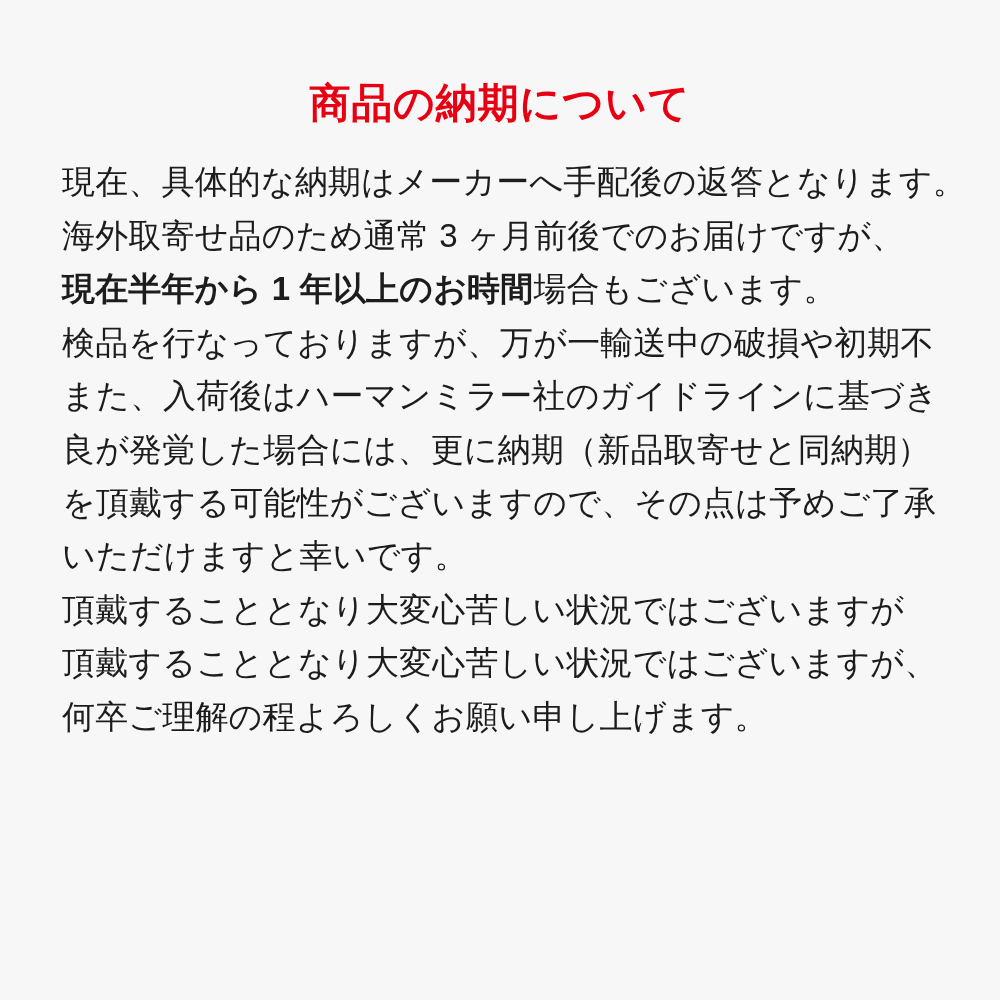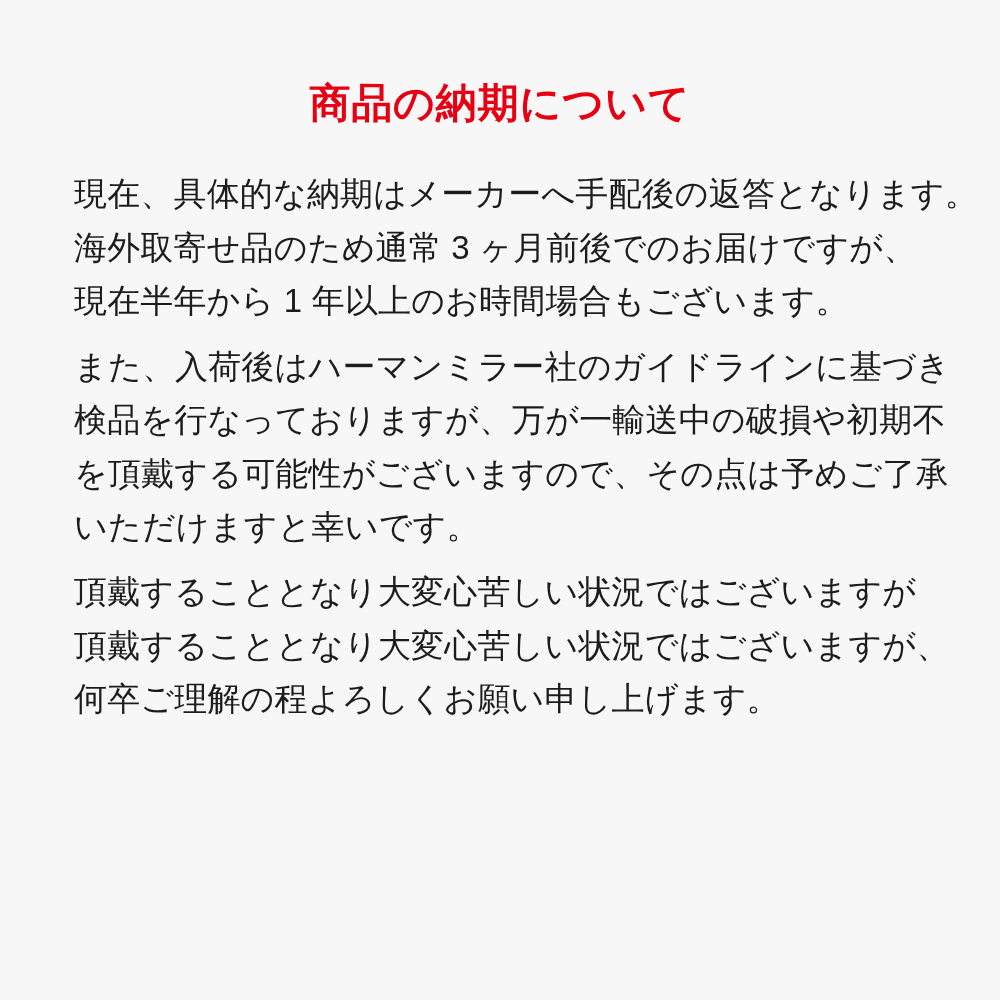--- a/index.html
+++ b/index.html
@@ -35,49 +35,50 @@
   }
   .notice-body {
     width: 100%;
     color: #1c1c1c;
     font-size: 33px;
     line-height: 1.62;
     letter-spacing: 0.005em;
     text-align: left;
   }
   .para {
-    margin: 12px;
+    margin: 0;
   }
   .line {
     display: block;
     white-space: nowrap;
   }
   .line.bold-seg b {
-    font-weight: normal;
+    font-weight: bold;
   }
 </style>
 </head>
 <body>
 
 <div class="page">
 
   <h1 class="notice-title">商品の納期について</h1>
 
   <div class="notice-body">
 
     <p class="para">
       <span class="line">現在、具体的な納期はメーカーへ手配後の返答となります。</span>
       <span class="line">海外取寄せ品のため通常 3 ヶ月前後でのお届けですが、</span>
       <span class="line bold-seg"><b>現在半年から 1 年以上のお時間</b><span>場合もございます。</span></span>
     </p>
 
 
     <p class="para">
+      <span class="line">検品を行なっておりますが、万が一輸送中の破損や初期不</span>
       <span class="line">また、入荷後はハーマンミラー社のガイドラインに基づき</span>
-      <span class="line">検品を行なっておりますが、万が一輸送中の破損や初期不</span>
+      <span class="line">良が発覚した場合には、更に納期（新品取寄せと同納期）</span>
       <span class="line">を頂戴する可能性がございますので、その点は予めご了承</span>
       <span class="line">いただけますと幸いです。</span>
     </p>
 
     <p class="para">
       <span class="line">頂戴することとなり大変心苦しい状況ではございますが</span>
       <span class="line">頂戴することとなり大変心苦しい状況ではございますが、</span>
       <span class="line">何卒ご理解の程よろしくお願い申し上げます。</span>
     </p>
 

